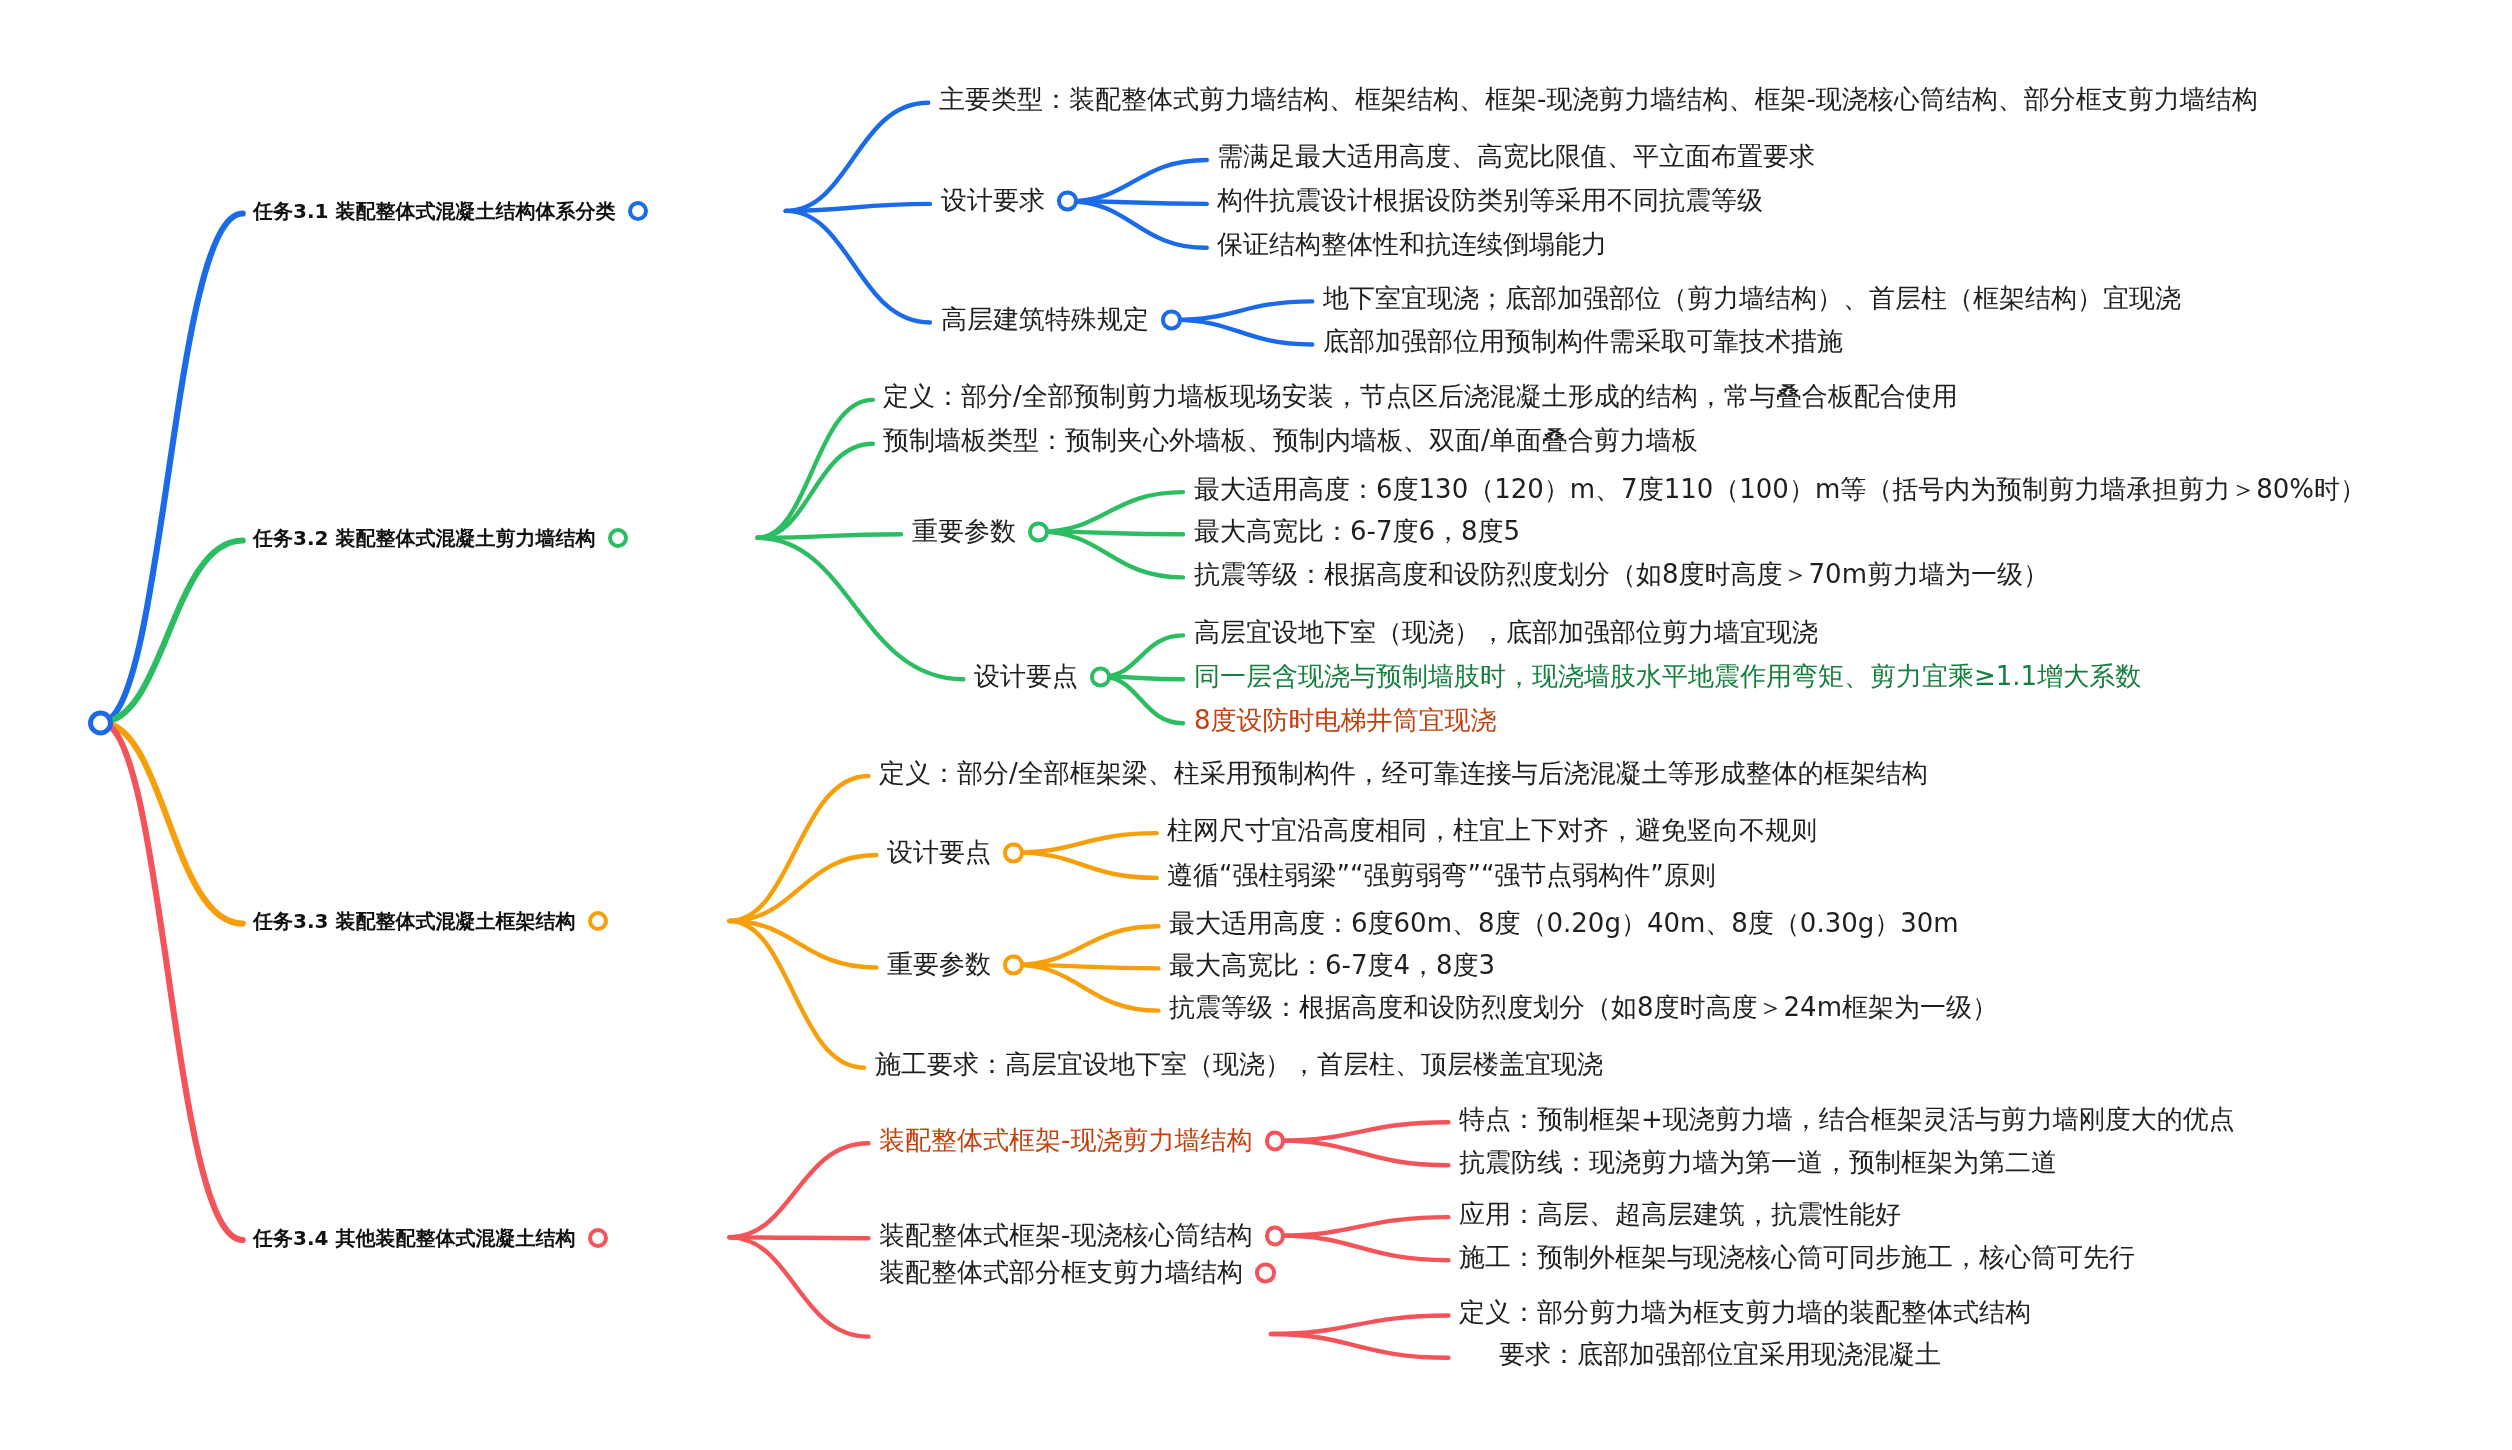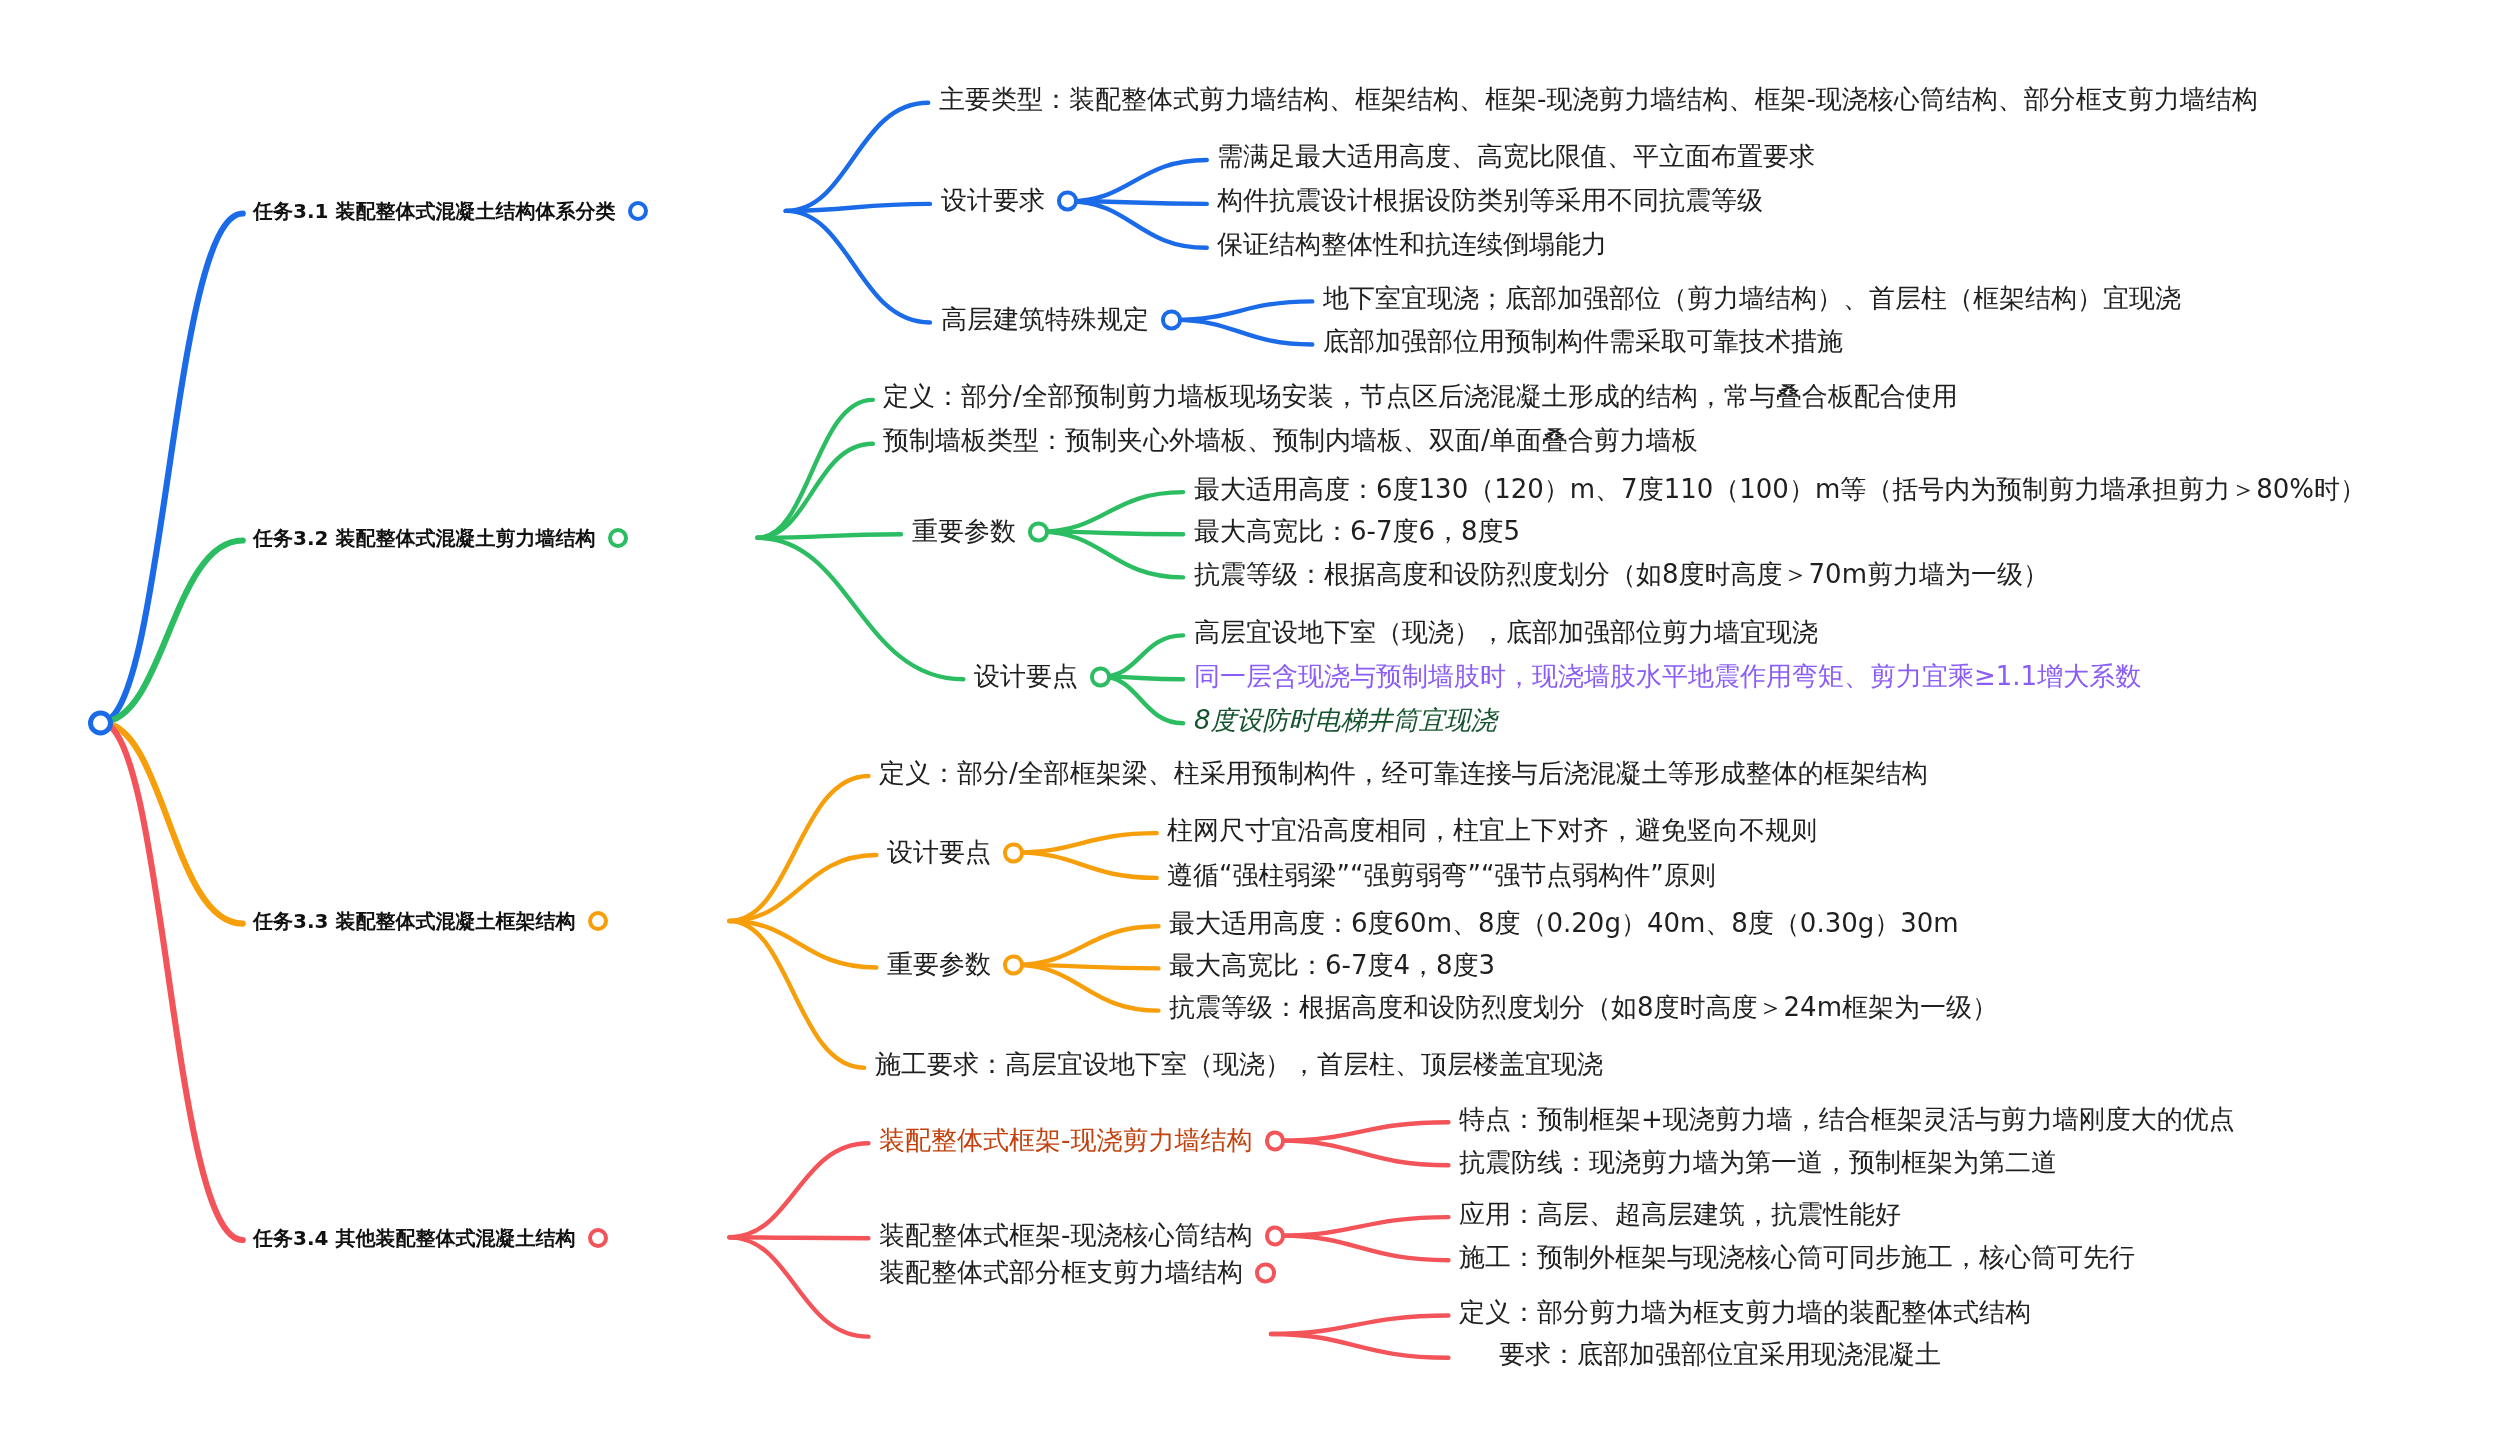--- a/index.html
+++ b/index.html
@@ -126,24 +126,24 @@
   </div>
 
   <div class="node" id="b1c3" style="left:974px;top:677px">
     <span class="label" style="color: rgb(31, 31, 31);">设计要点</span>
     <span class="ring" style="border-color: rgb(44, 189, 98);"></span>
   </div>
   <div class="node leaf" id="b1c3g0" style="left:1194px;top:633px">
     <span class="label" style="color: rgb(31, 31, 31);">高层宜设地下室（现浇），底部加强部位剪力墙宜现浇</span>
   </div>
   <div class="node leaf" id="b1c3g1" style="left:1194px;top:677px">
-    <span class="label" style="color: #8b5cf6;">同一层含现浇与预制墙肢时，现浇墙肢水平地震作用弯矩、剪力宜乘≥1.1增大系数</span>
+    <span class="label" style="color: #15803d;">同一层含现浇与预制墙肢时，现浇墙肢水平地震作用弯矩、剪力宜乘≥1.1增大系数</span>
   </div>
   <div class="node leaf" id="b1c3g2" style="left:1194px;top:721px">
-    <span class="label" style="color: #14532d; font-style: italic;">8度设防时电梯井筒宜现浇</span>
+    <span class="label" style="color: #c2410c;">8度设防时电梯井筒宜现浇</span>
   </div>
 
   <div class="node title" id="b2" style="left:253px;top:921px">
     <span class="label" style="color: rgb(17, 17, 17);">任务3.3 装配整体式混凝土框架结构</span>
     <span class="ring" style="border-color: rgb(247, 158, 11);"></span>
   </div>
 
   <div class="node leaf" id="b2c0" style="left:879px;top:774px">
     <span class="label" style="color: rgb(31, 31, 31);">定义：部分/全部框架梁、柱采用预制构件，经可靠连接与后浇混凝土等形成整体的框架结构</span>
   </div>

